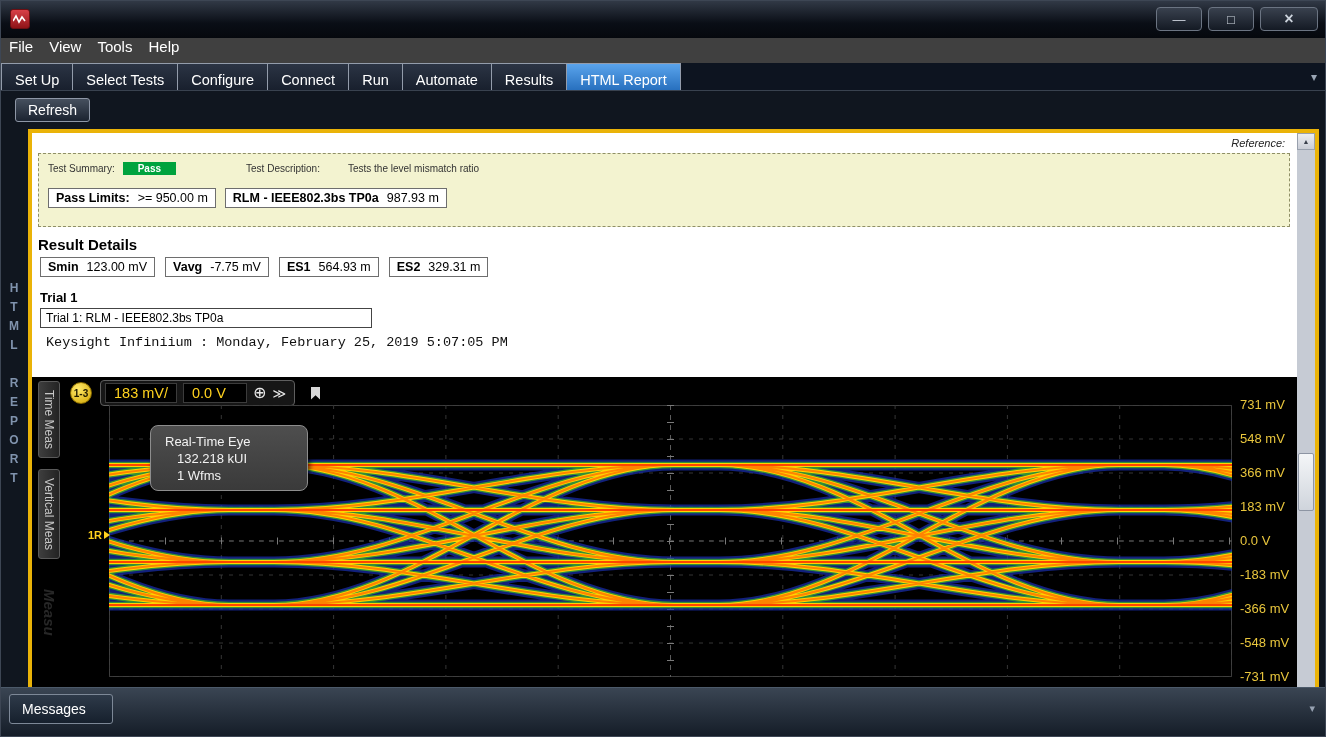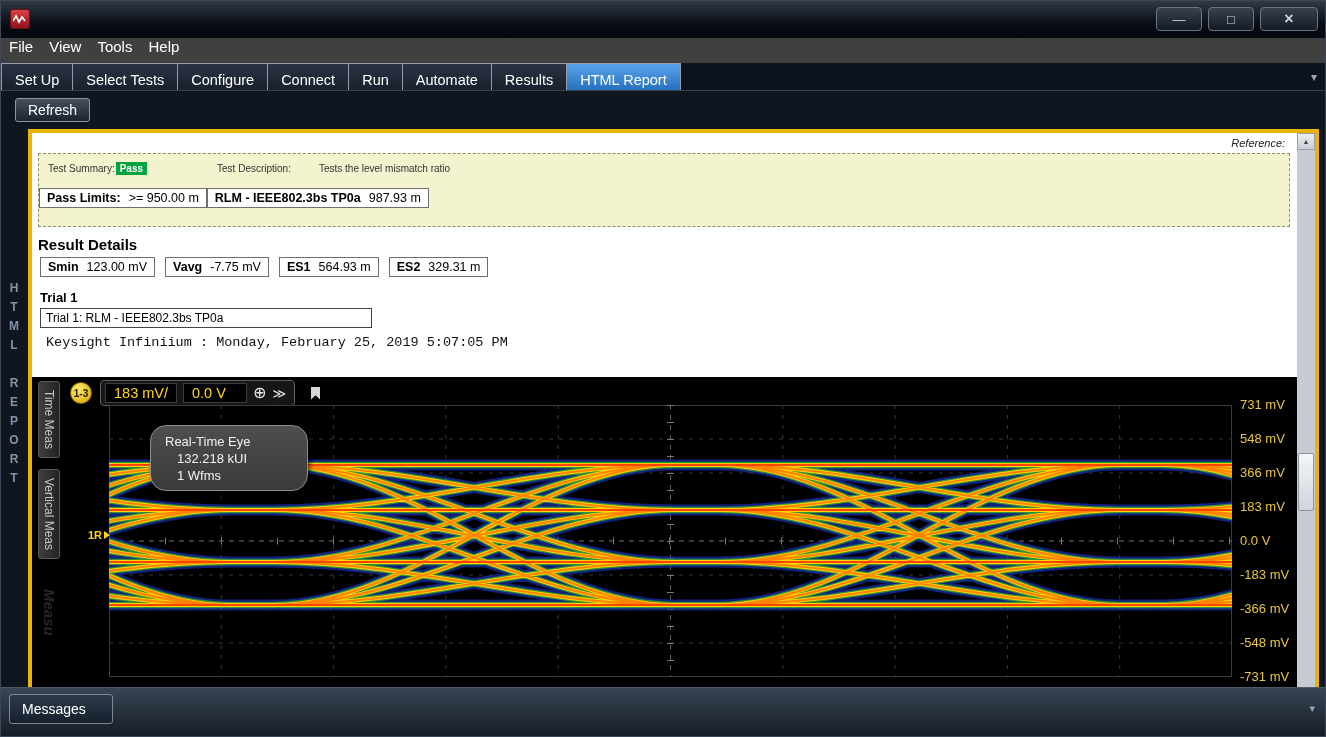--- a/index.html
+++ b/index.html
@@ -51,24 +51,24 @@
           border:1px solid #98a0ad;color:#39404c;font-size:7px;display:flex;align-items:center;justify-content:center}
   .sb-up{top:0}.sb-down{bottom:0}
   .sb-thumb{position:absolute;left:1px;top:320px;width:16px;height:58px;
             background:linear-gradient(#f4f6f8,#cfd4dc);border:1px solid #8d95a3;border-radius:2px}
 
   
   .reference{position:absolute;right:12px;top:4px;font-size:11px;font-style:italic;color:#222}
   .banner{position:absolute;left:6px;top:20px;width:1252px;height:74px;background:#f3f3d0;
           border:1px dashed #8f8f66}
   .banner-row1{position:absolute;left:9px;top:8px;display:flex;align-items:center;font-size:10px;color:#333}
-  .pass-badge{background:#00a33e;color:#fff;font-weight:bold;padding:1px 4px;margin-left:1px;font-size:10px}
+  .pass-badge{background:#00a33e;color:#fff;font-weight:bold;padding:1px 15px;margin-left:8px;font-size:10px}
   .desc-label{margin-left:70px}
   .desc-value{margin-left:28px}
-  .banner-row2{position:absolute;left:0;top:34px;display:flex;}
+  .banner-row2{position:absolute;left:9px;top:34px;display:flex;gap:9px}
   .val-box{border:1px solid #6e6e6e;background:#fff;padding:2px 7px;font-size:12.5px;color:#000;
            display:flex;gap:8px;align-items:center;white-space:nowrap}
   .result-heading{position:absolute;left:6px;top:103px;font-size:15px;font-weight:bold;color:#000000}
   .params-row{position:absolute;left:8px;top:124px;display:flex;gap:10px}
   .trial-heading{position:absolute;left:8px;top:157px;font-size:13px;font-weight:bold;color:#000}
   .trial-box{position:absolute;left:8px;top:175px;width:332px;border:1px solid #444;font-size:12px;
              padding:2px 5px;background:#fff;color:#000}
   .scope-caption{position:absolute;left:14px;top:202px;font-family:"Liberation Mono","DejaVu Sans Mono",monospace;
                  font-size:13.5px;color:#111;white-space:pre}
 
@@ -87,21 +87,21 @@
   .scale-group{display:flex;align-items:center;gap:6px;border:1px solid #5f5f5f;border-radius:4px;
                padding:2px 8px 2px 4px;background:#161616}
   .scale-box{background:#000;border:1px solid #3c3c3c;color:#ffd21e;font-size:14.5px;
              padding:1px 8px;min-width:64px}
   .tb-icon{color:#e8e8e8;font-size:16px;line-height:1}
   .bookmark{width:9px;height:13px;background:#d8d8d8;margin-left:8px;
             clip-path:polygon(0 0,100% 0,100% 100%,50% 68%,0 100%)}
   .grid-area{position:absolute;left:77px;top:28px;width:1123px;height:272px}
   .grid-area svg{display:block;width:100%;height:100%}
   .tooltip{position:absolute;left:118px;top:48px;width:158px;height:66px;
-           background:linear-gradient(#4e4e4e,#3a3a3a);border:1px solid #8d8d8d;border-radius:16px;
+           background:linear-gradient(#4e4e4e,#3a3a3a);border:1px solid #8d8d8d;border-radius:8px;
            color:#f2f2f2;font-size:13px;padding:7px 0 0 14px;line-height:17px;
            box-shadow:2px 2px 5px rgba(0,0,0,.65)}
   .tooltip .tt2{padding-left:12px}
   .ch-marker{position:absolute;left:56px;top:152px;display:flex;align-items:center;
              color:#ffd21e;font-size:11px;font-weight:bold}
   .mk-arrow{width:0;height:0;border-left:6px solid #ffd21e;border-top:4px solid transparent;
             border-bottom:4px solid transparent;margin-left:2px}
   .ylab{position:absolute;left:1208px;width:62px;color:#e9c63d;font-size:13px}
 
   

